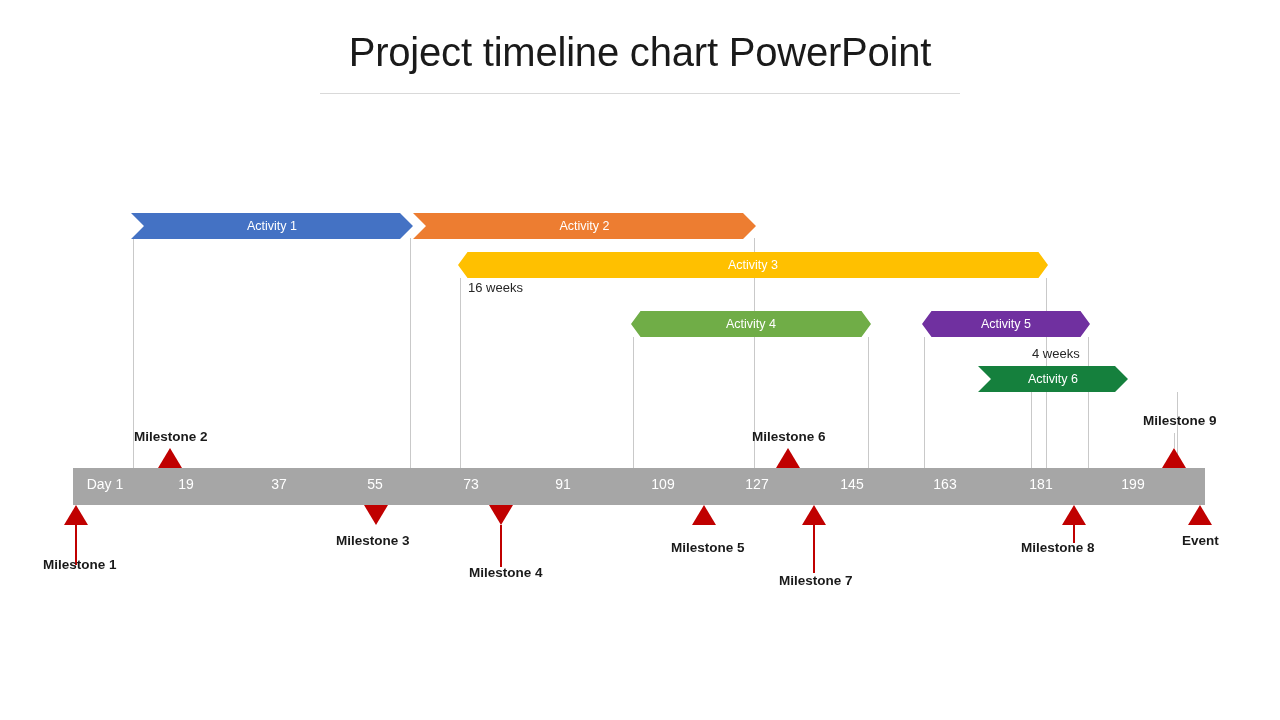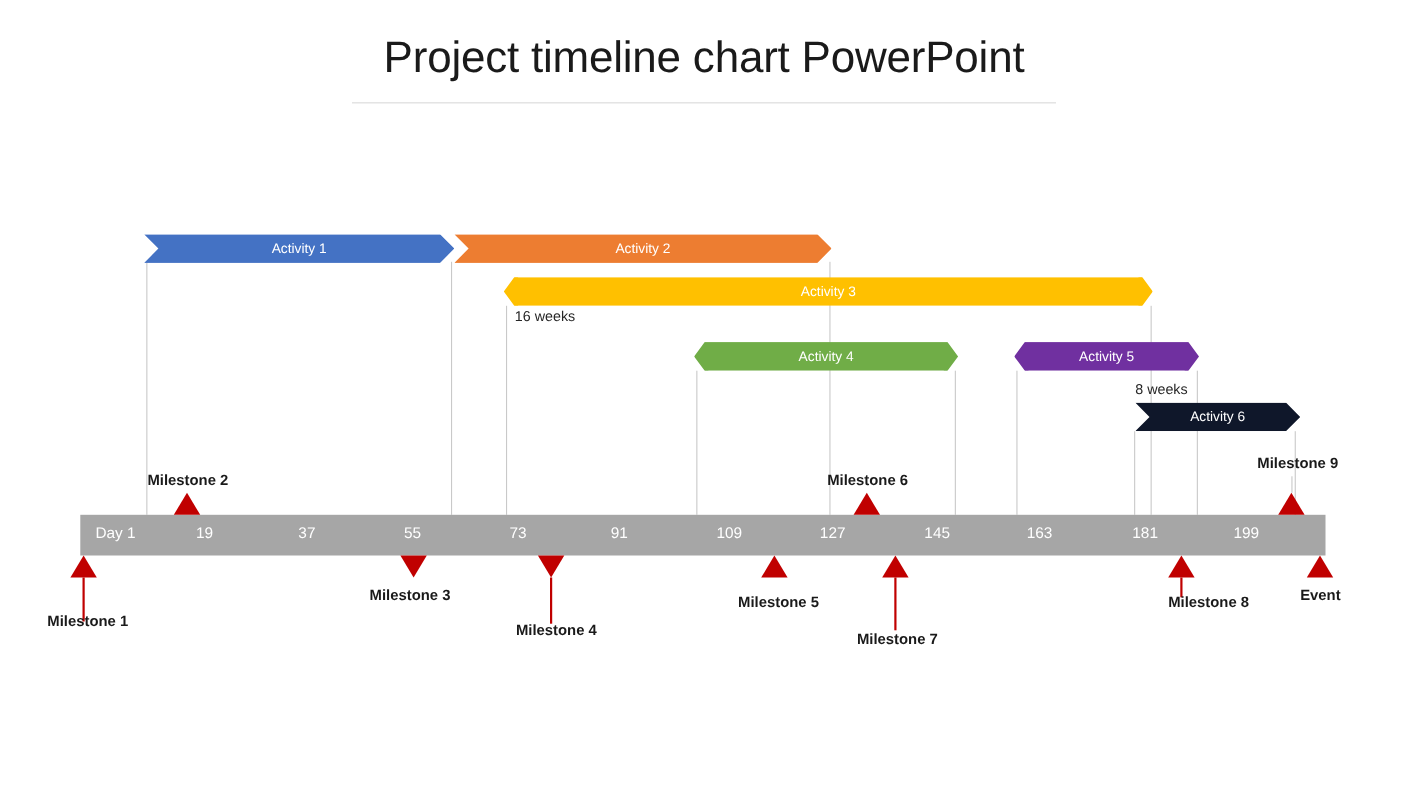--- a/index.html
+++ b/index.html
@@ -176,28 +176,28 @@
         </div>
         <div class="activity shape-darrow" style="left: 458px; top: 252px; width: 590px; background: rgb(255, 192, 0);">
           <span class="activity-label">Activity 3</span>
         </div>
         <div class="activity shape-darrow" style="left: 631px; top: 311px; width: 240px; background: rgb(112, 173, 71);">
           <span class="activity-label">Activity 4</span>
         </div>
         <div class="activity shape-darrow" style="left: 922px; top: 311px; width: 168px; background: rgb(112, 48, 160);">
           <span class="activity-label">Activity 5</span>
         </div>
-        <div class="activity shape-chevron" style="left: 1032px; top: 366px; width: 150px; background: #0f172a;">
+        <div class="activity shape-chevron" style="left: 978px; top: 366px; width: 150px; background: #15803d;">
           <span class="activity-label">Activity 6</span>
         </div>
       </div>
 
     <div id="durations-layer">
         <div class="duration-label" style="left: 468px; top: 280px;">16 weeks</div>
-        <div class="duration-label" style="left: 1032px; top: 346px;">8 weeks</div>
+        <div class="duration-label" style="left: 1032px; top: 346px;">4 weeks</div>
       </div>
 
     <div id="axis-bar"></div>
     <div id="axis-labels-layer">
         <div class="axis-tick-label" style="left: 105px;">Day 1</div>
         <div class="axis-tick-label" style="left: 186px;">19</div>
         <div class="axis-tick-label" style="left: 279px;">37</div>
         <div class="axis-tick-label" style="left: 375px;">55</div>
         <div class="axis-tick-label" style="left: 471px;">73</div>
         <div class="axis-tick-label" style="left: 563px;">91</div>
@@ -239,21 +239,21 @@
           <div class="ms-label" style="left: 752px; top: 429px;">Milestone  6</div>
         </div>
         <div>
           <div class="ms-marker ms-up" style="left: 802px; top: 505px;"></div>
           <div class="ms-stem" style="left: 813.25px; top: 525px; height: 48px;"></div>
           <div class="ms-label" style="left: 779px; top: 573px;">Milestone  7</div>
         </div>
         <div>
           <div class="ms-marker ms-up" style="left: 1062px; top: 505px;"></div>
           <div class="ms-stem" style="left: 1073.25px; top: 525px; height: 18px;"></div>
-          <div class="ms-label" style="left: 1062px; top: 540px;">Milestone  8</div>
+          <div class="ms-label" style="left: 1021px; top: 540px;">Milestone  8</div>
         </div>
         <div>
           <div class="ms-marker ms-up" style="left: 1162px; top: 448px;"></div>
           <div class="ms-stem-grey" style="left: 1173.5px; top: 433px; height: 15px;"></div>
           <div class="ms-label" style="left: 1143px; top: 413px;">Milestone  9</div>
         </div>
         <div>
           <div class="ms-marker ms-up" style="left: 1188px; top: 505px;"></div>
           <div class="ms-label" style="left: 1182px; top: 533px;">Event</div>
         </div>

